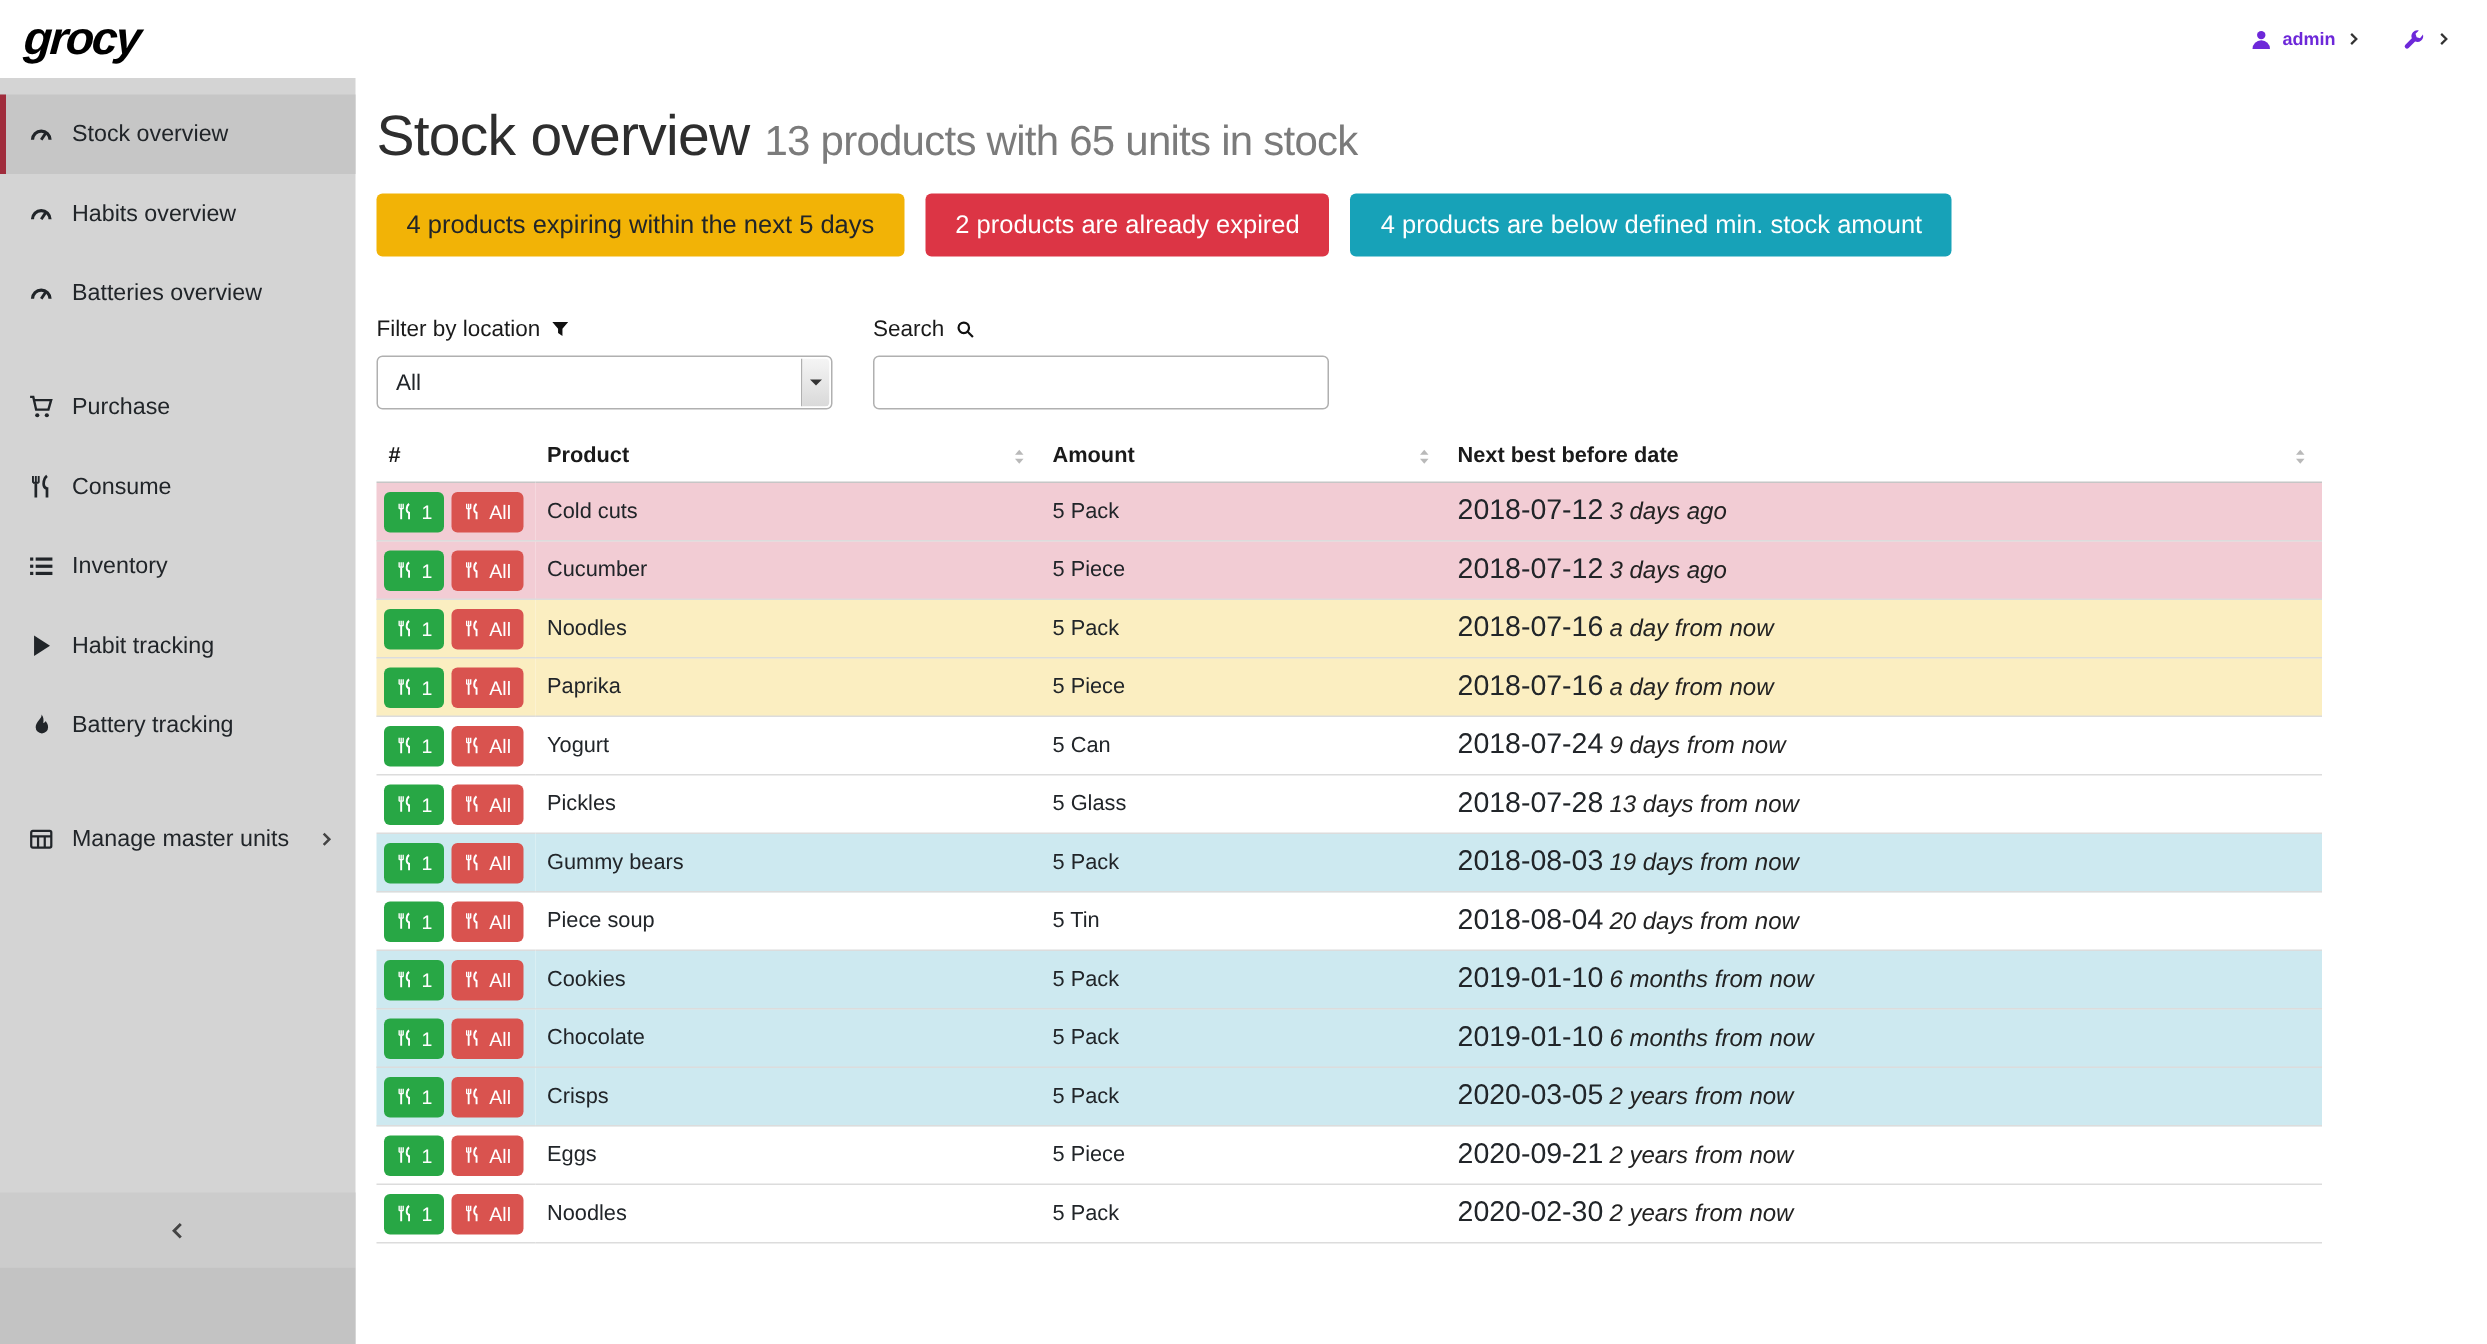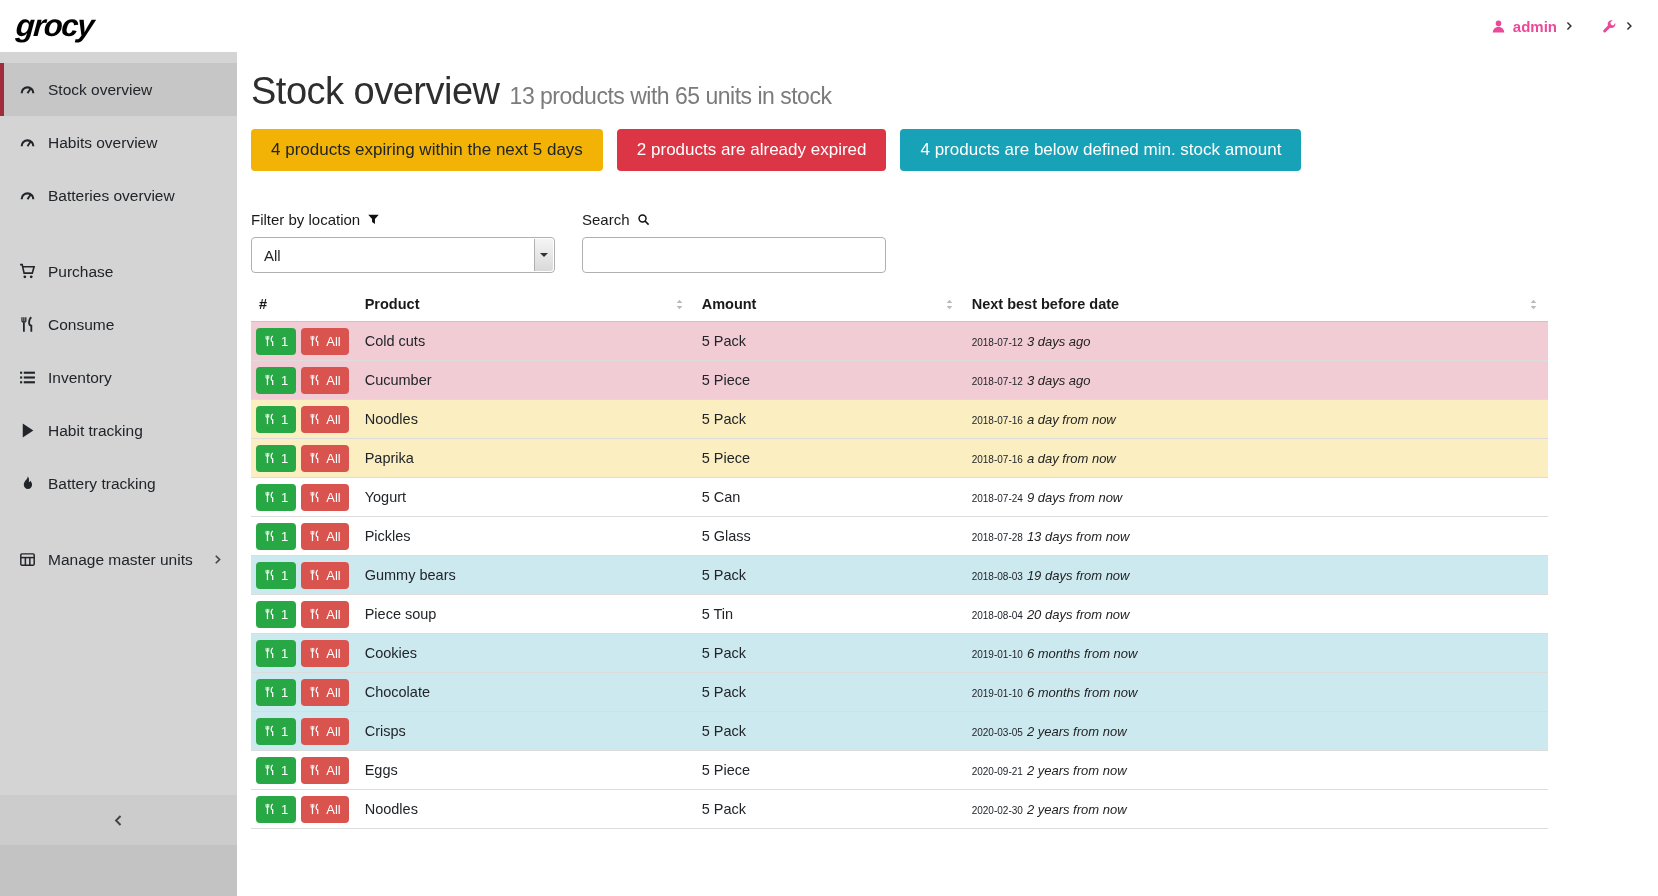--- a/index.html
+++ b/index.html
@@ -5,21 +5,21 @@
   * { box-sizing: border-box; margin: 0; padding: 0; }
   html, body { width: 1658px; height: 896px; overflow: hidden; background: #fff; }
   body { font-family: "Liberation Sans", sans-serif; color: #212529; font-size: 15px; }
 
   .app { display: flex; flex-direction: column; height: 100%; }
 
   
   .header { flex: 0 0 52px; display: flex; align-items: center; justify-content: space-between; padding: 0 24px 0 16px; background: #fff; }
   .logo { font-size: 31px; font-weight: 800; font-style: italic; letter-spacing: -1.5px; transform: skewX(-4deg); color: #000; }
   .header-right { display: flex; align-items: center; gap: 28px; }
-  .menu-chip { display: flex; align-items: center; gap: 7px; font-weight: 700; font-size: 15px; cursor: pointer; color: #ec4899; justify-content: center; }
+  .menu-chip { display: flex; align-items: center; gap: 7px; font-weight: 700; font-size: 12px; cursor: pointer; color: #6d28d9; justify-content: center; }
   .icon-15 svg { width: 15px; height: 15px; display: block; }
   .chev-sm svg { width: 10px; height: 10px; display: block; color: #333; }
 
   
   .body { flex: 1; display: flex; min-height: 0; }
 
   
   .sidebar { width: 237px; flex: 0 0 237px; background: #d4d4d4; display: flex; flex-direction: column; padding-top: 11px; }
   .sidebar-item { height: 53px; display: flex; align-items: center; gap: 12px; padding: 0 14px 0 14px; border-left: 4px solid transparent; font-size: 15.5px; cursor: pointer; color: #212529; }
   .sidebar-item .icon { width: 18px; display: flex; justify-content: center; }
@@ -29,21 +29,21 @@
   .sidebar-item .chev svg { width: 11px; height: 11px; display: block; color: #444; }
   .sidebar-divider { height: 23px; }
   .sidebar-spacer { flex: 1; }
   .sidebar-collapse { height: 50px; background: #cccccc; display: flex; align-items: center; justify-content: center; cursor: pointer; }
   .sidebar-collapse svg { width: 13px; height: 13px; display: block; color: #444; }
   .sidebar-bottom { height: 51px; background: #c3c3c3; }
 
   
   .main { flex: 1; padding: 18px 110px 0 14px; overflow: hidden; }
   h1 { font-weight: 500; font-size: 38px; color: #2e2e2e; margin-bottom: 16px; letter-spacing: -0.5px; }
-  h1 small { font-size: 23px; color: #7b7b7b; font-weight: 400; }
+  h1 small { font-size: 28px; color: #7b7b7b; font-weight: 400; }
 
   .alerts { display: flex; gap: 14px; margin-bottom: 40px; }
   .alert-btn { padding: 11px 20px; border-radius: 4px; font-size: 17px; font-weight: 500; white-space: nowrap; cursor: pointer; }
 
   .controls { display: flex; gap: 27px; margin-bottom: 14px; }
   .control-group { width: 304px; }
   .control-label { display: flex; align-items: center; gap: 7px; font-size: 15px; margin-bottom: 9px; color: #1a1a1a; }
   .control-label .lbl-icon svg { width: 13px; height: 13px; display: block; color: #111; }
   .select { position: relative; height: 36px; border: 1px solid #b0b0b0; border-radius: 4px; background: #fff; display: flex; align-items: center; padding: 0 30px 0 12px; font-size: 15px; cursor: pointer; }
   .select-caret { position: absolute; top: 1px; right: 1px; bottom: 1px; width: 19px; background: linear-gradient(#f5f5f5, #d9d9d9); border-left: 1px solid #b0b0b0; border-radius: 0 3px 3px 0; display: flex; align-items: center; justify-content: center; }
@@ -55,22 +55,22 @@
   thead th { text-align: left; font-weight: 700; padding: 9px 8px; border-bottom: 1px solid #c6c6c6; color: #1a1a1a; }
   .th-flex { display: flex; align-items: center; justify-content: space-between; }
   .sorter svg { width: 13px; height: 13px; display: block; color: #b9b9b9; }
   tbody td { padding: 5px 8px; border-top: 1px solid #dcdcdc; height: 39px; vertical-align: middle; color: #212529; }
   tbody tr:first-child td { border-top: none; }
   tbody tr:last-child td { border-bottom: 1px solid #dcdcdc; }
   .actions-cell { padding-left: 5px; white-space: nowrap; }
   .btn-consume { display: inline-flex; align-items: center; gap: 5px; border: none; border-radius: 4px; color: #fff; font-size: 13px; padding: 0 8px; height: 27px; cursor: pointer; font-family: inherit; }
   .btn-consume .bicon svg { width: 12px; height: 12px; display: block; }
   .btn-consume.one { margin-right: 5px; }
-  .date { font-size: 10px; margin-top: 41px; }
-  .rel { font-style: italic; font-size: 13px; color: #222; }
+  .date { font-size: 19px; margin-top: 41px; }
+  .rel { font-style: italic; font-size: 16px; color: #222; }
 </style>
 </head>
 <body>
 
 <div class="app">
 
   <header class="header">
     <div class="logo">grocy</div>
     <div class="header-right">
       <div class="menu-chip">

